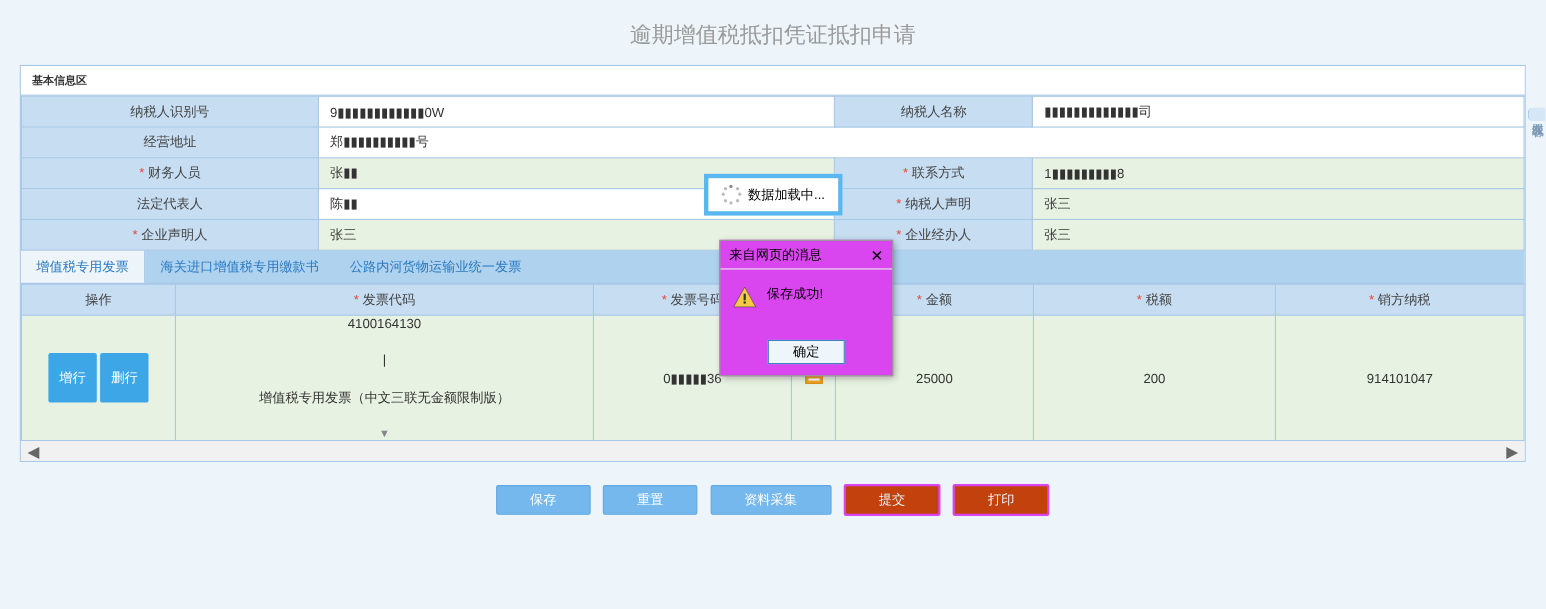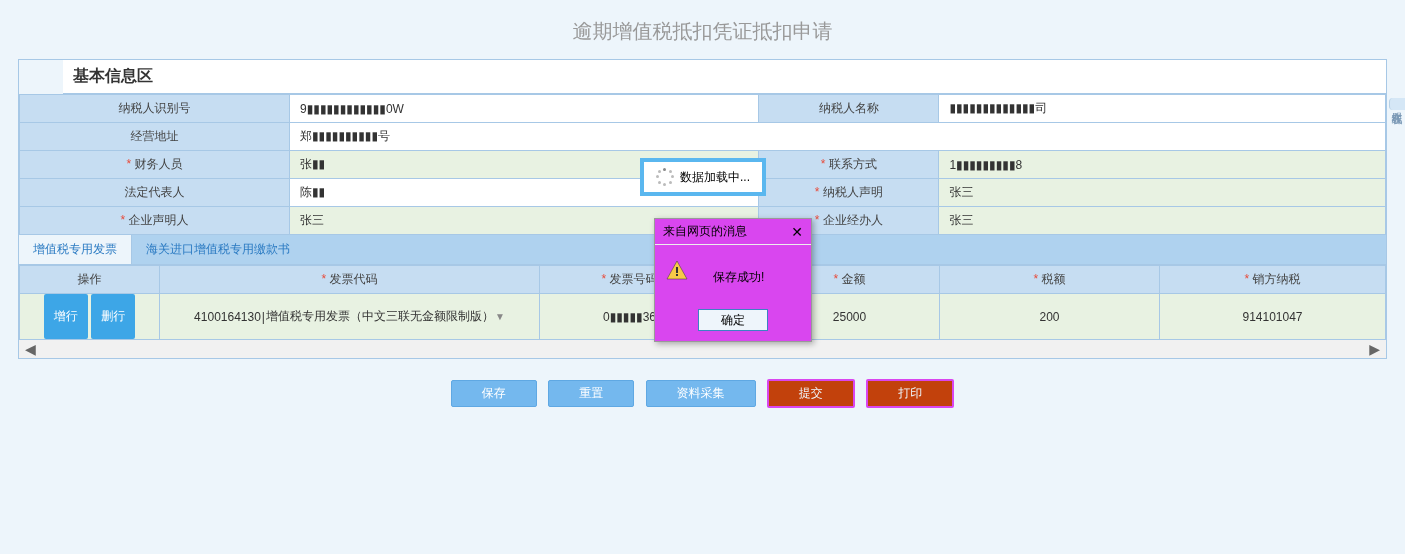--- a/index.html
+++ b/index.html
@@ -1,35 +1,35 @@
 <!DOCTYPE html>
 <html><head>
   <meta charset="utf-8">
   <style>
     * { box-sizing: border-box; margin: 0; padding: 0; }
     body { font-family: "Microsoft YaHei", Arial, sans-serif; font-size: 12px; background: #edf5fb; position: relative; width: 1405px; height: 554px; overflow: hidden; }
     .page-title { text-align: center; font-size: 20px; color: #999; font-weight: normal; padding: 18px 0 14px; }
     .panel { margin: 0 18px; border: 1px solid #a7c8e6; }
-    .panel-header { background: #fff; color: #333; font-size: 16px; padding: 6px 10px; font-weight: bold; border-bottom: 1px solid #a7c8e6; margin-left: 44px; }
+    .panel-header { background: #fff; color: #333; font-size: 10px; padding: 6px 10px; font-weight: bold; border-bottom: 1px solid #a7c8e6; }
     .info-table { width: 100%; border-collapse: collapse; }
     .info-table td { border: 1px solid #a7c8e6; height: 28px; padding: 0 10px; vertical-align: middle; }
     .info-table td.label { background: #c6ddf2; text-align: center; color: #444; width: 270px; }
     .info-table td.label-half { width: 180px;}
     .info-table td.value { background: #fff; color: #333; }
     .info-table td.value-green { background: #e8f2e2; color: #333; }
     .req::before { content: "* "; color: #e74c3c; }
     .tab-bar { display: flex; border-bottom: 1px solid #a7c8e6; background: #afd2ef; }
     .tab { padding: 6px 14px; color: #2a7ac2; cursor: pointer; }
     .tab.active { background: #edf5fb; border-right: 1px solid #a7c8e6; }
     .data-table-wrap { overflow-x: auto; }
     .data-table { width: 100%; border-collapse: collapse; }
     .data-table th { background: #c6ddf2; border: 1px solid #a7c8e6; height: 28px; font-weight: normal; color: #444; text-align: center; }
     .data-table td { border: 1px solid #a7c8e6; height: 28px; text-align: center; background: #e8f2e2; color: #333; padding: 0 6px; }
     .btn-mini { display: inline-block; background: #3da6e7; color: #fff; padding: 14px 10px; border-radius: 2px; cursor: pointer; font-size: 12px; }
-    .dropdown-cell { display: flex; align-items: center; justify-content: center; gap: 1px; }
+    .dropdown-cell { display: flex; align-items: center; justify-content: center; gap: 19px; flex-direction: column; }
     .chevron { color: #888; font-size: 10px; }
     .cal-icon { display:inline-block; width:16px; height:14px; background:#f5a623; border:1px solid #d88f12; position:relative; }
     .cal-icon::before{content:"";position:absolute;top:3px;left:2px;right:2px;height:2px;background:#fff;}
     .cal-icon::after{content:"";position:absolute;bottom:2px;left:2px;right:2px;height:2px;background:#fff;}
     .scroll-row { display:flex; justify-content:space-between; align-items:center; background:#f1f1f1; height:18px; padding:0 6px; margin-top:0; }
     .scroll-arrow { color:#666; cursor:pointer; font-size:14px;}
     .footer-btns { text-align:center; padding: 20px 0; }
     .fbtn { display:inline-block; padding: 4px 30px; margin: 0 4px; border-radius:2px; cursor:pointer; }
     .fbtn.blue { background:#74b8ee; color:#fff; border:1px solid #5fa8e3;}
     .fbtn.gray { background:#c2410c; color:#eef5fa; border:2px solid #d946ef;}
@@ -40,21 +40,21 @@
     .spinner span:nth-child(2){top:2px;left:13px;}
     .spinner span:nth-child(3){top:7px;left:15px;}
     .spinner span:nth-child(4){top:13px;left:13px;}
     .spinner span:nth-child(5){top:15px;left:7px;}
     .spinner span:nth-child(6){top:13px;left:2px;}
     .spinner span:nth-child(7){top:7px;left:0;}
     .spinner span:nth-child(8){top:2px;left:2px;}
     .dialog { position:absolute; left: 654px; top: 218px; width: 158px; background:#d946ef; border:1px solid #999; box-shadow: 2px 2px 6px rgba(0,0,0,0.3); z-index:60;}
     .dialog-head { display:flex; justify-content:space-between; align-items:center; padding: 4px 8px; border-bottom:1px solid #eee; font-size:12px;}
     .dialog-close { cursor:pointer; font-size:14px;}
-    .dialog-body { display:flex; align-items:flex-end; gap:24px; padding: 14px 10px 18px; }
+    .dialog-body { display:flex; align-items:flex-start; gap:8px; padding: 14px 10px 18px; }
     .warn-icon svg { width:24px; height:24px;}
     .dialog-foot { text-align:center; padding: 8px 0 12px;}
     .dialog-ok { border:1px solid #3b82c4; background:#eef5fb; padding: 3px 22px; cursor:pointer; font-size:12px;}
     .side-tab { position:absolute; right:0; top:98px; width:16px; background:#d5e7f6; border-left:1px solid #b5d0e6; padding: 6px 1px; writing-mode: vertical-rl; text-align:center; color:#7a98b5; font-size:11px; border-radius: 4px 0 0 4px;}
   </style>
 </head>
 <body>
 
 <div class="page-title">逾期增值税抵扣凭证抵扣申请</div>
 
@@ -88,20 +88,21 @@
       <td class="label"><span class="req">企业声明人</span></td>
       <td class="value-green" colspan="2">张三</td>
       <td class="label label-half"><span class="req">企业经办人</span></td>
       <td class="value-green">张三</td>
     </tr>
   </tbody>
     </table>
   <div class="tab-bar">
     <div class="tab active">增值税专用发票</div>
     <div class="tab">海关进口增值税专用缴款书</div>
+    <div class="tab">公路内河货物运输业统一发票</div>
   </div>
   <div class="data-table-wrap">
     <table class="data-table">
       <tbody>
           <tr>
         <th style="width:140px">操作</th>
         <th style="width:380px"><span class="req">发票代码</span></th>
         <th style="width:180px"><span class="req">发票号码</span></th>
         <th style="width:40px"></th>
         <th style="width:180px"><span class="req">金额</span></th>

